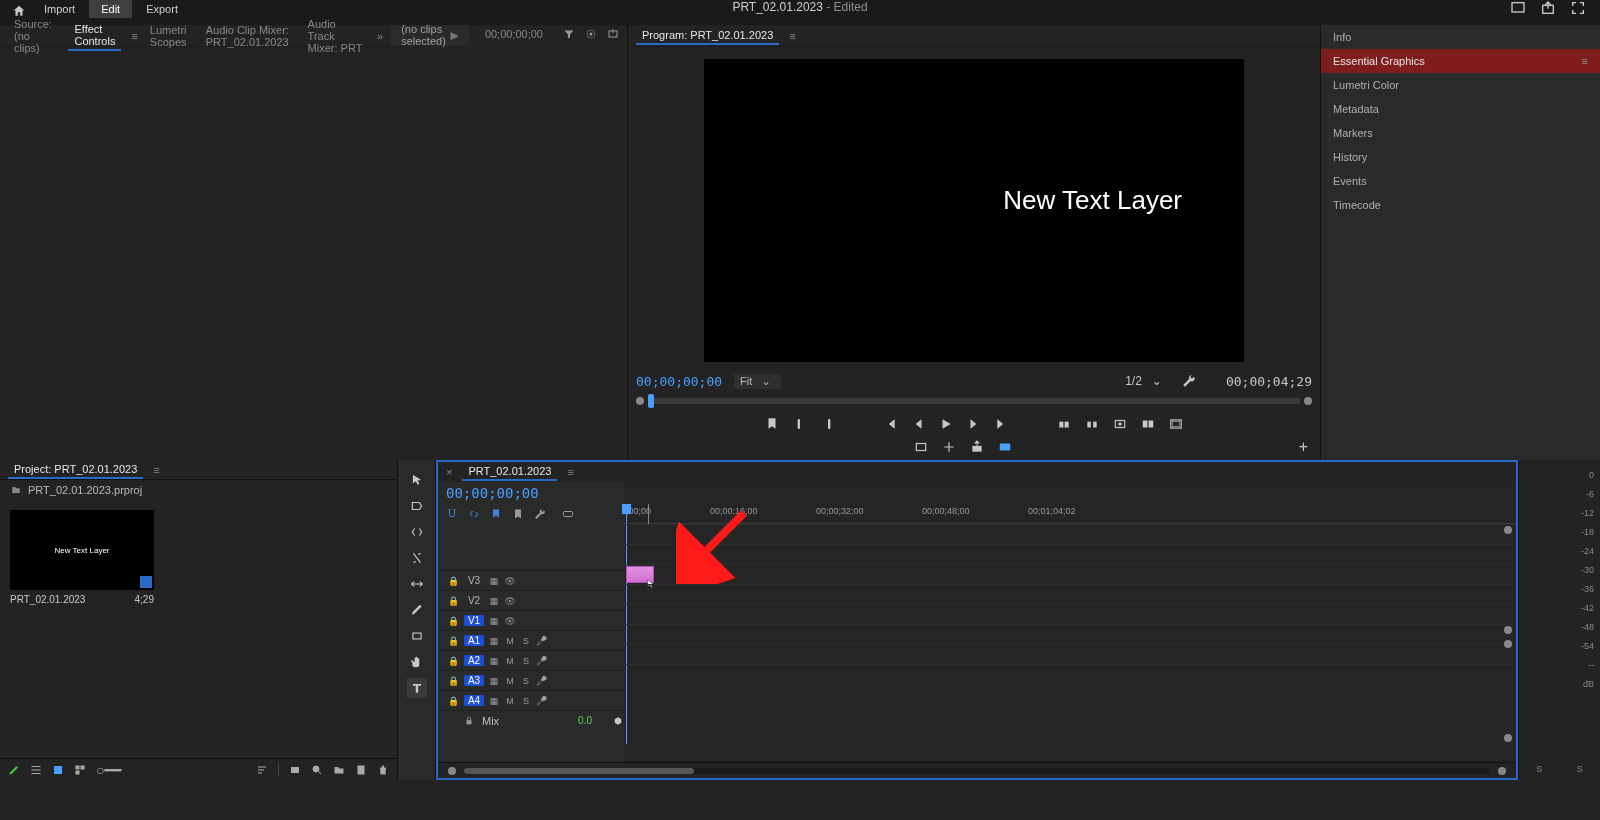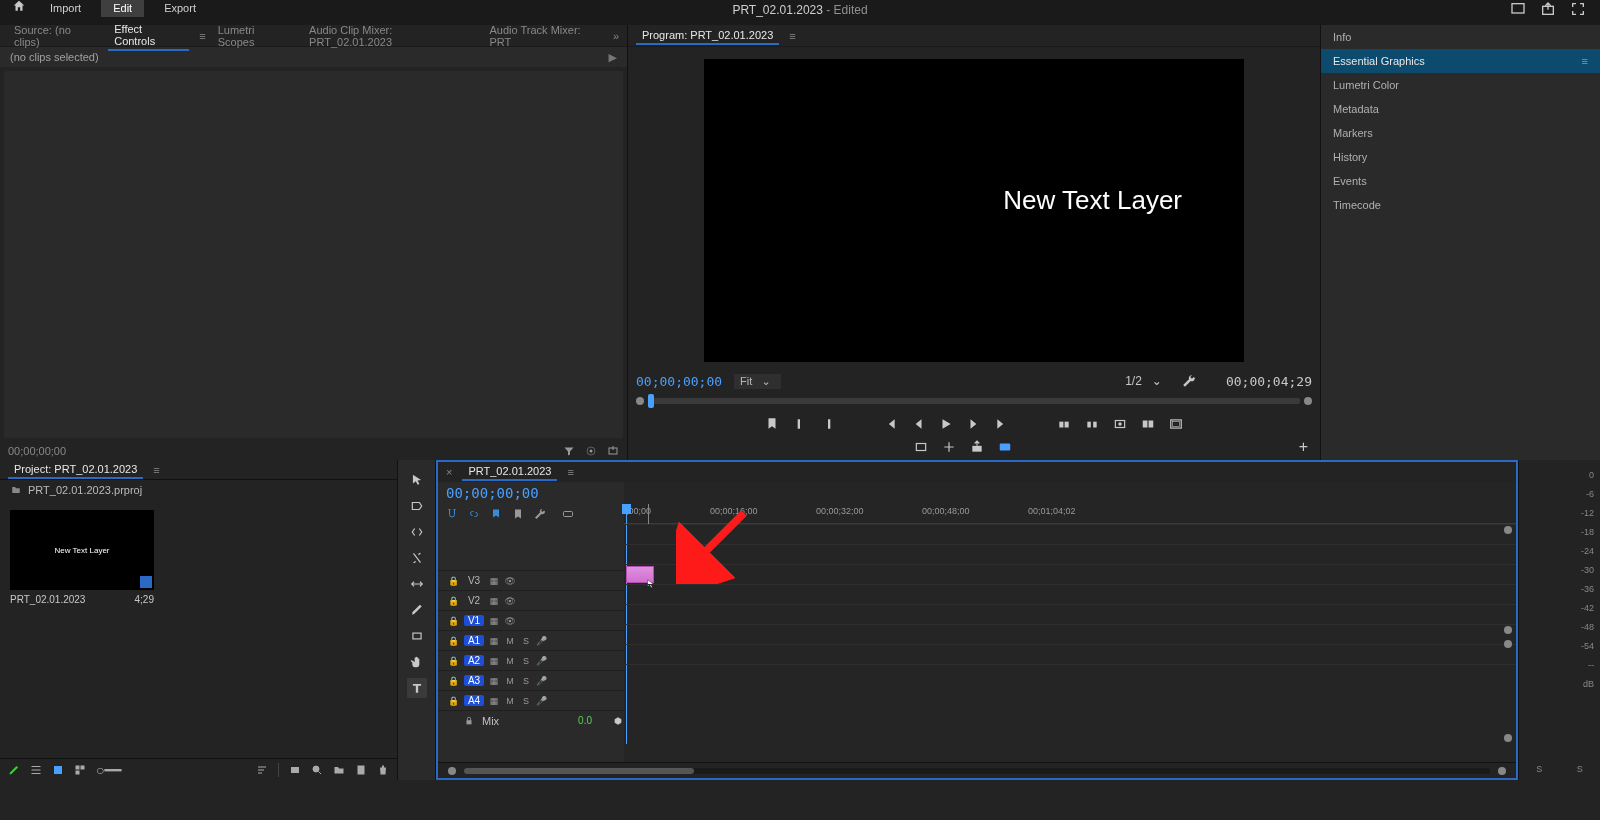--- a/index.html
+++ b/index.html
@@ -12,42 +12,42 @@
   height: 820px;
   overflow: hidden;
   position: relative;
 }
 
 
 .top-bar {
   height: 25px;
   background: #1a1a1a;
   display: flex;
-  align-items: flex-end;
-  padding: 8px 8px;
-  gap: 8px;
+  align-items: flex-start;
+  padding: 0 8px;
+  gap: 2px;
 }
 .home-ic { width: 22px; height: 22px; display: flex; align-items: center; justify-content: center; }
 .menu-item { padding: 3px 12px; cursor: pointer; color: #d0d0d0; }
 .menu-item.active { background: #3f3f3f; color: #fff; }
 .doc-title { position: absolute; left: 50%; transform: translateX(-50%); color: #d0d0d0; font-size: 12px; }
 .doc-title .edited { color: #909090; }
 .top-right-icons { margin-left: auto; display: flex; gap: 14px; padding-right: 6px; }
 .tr-ic { width: 16px; height: 16px; }
 
 
 .tabstrip { height: 22px; background: #232323; display: flex; align-items: center; padding: 0 8px; gap: 6px; border-bottom: 1px solid #1a1a1a; font-size: 11px; }
 .tab { padding: 2px 6px; color: #888; cursor: pointer; position: relative; }
 .tab.active { color: #e8e8e8; border-bottom: 2px solid #2a69c5; }
 .tab-menu { margin-left: 4px; color: #888; }
 .tab-overflow { margin-left: auto; color: #888; }
 
 
 .columns { display: flex; height: 435px; }
-.left-col { width: 628px; border-right: 1px solid #111; display: flex; flex-direction: column; }
+.left-col { width: 628px; border-right: 1px solid #111; display: flex; flex-direction: row; }
 .mid-col { flex: 1; display: flex; flex-direction: column; }
 .right-col { width: 280px; border-left: 1px solid #111; background: #2a2a2a; }
 
 .noclip-bar { height: 20px; padding: 4px 10px; color: #a0a0a0; background: #2a2a2a; display: flex; align-items: center; }
 .noclip-bar .arrow { margin-left: auto; color: #777; }
 .left-body { flex: 1; background: #2a2a2a; margin: 4px; border-radius: 2px; }
 .left-foot { height: 18px; padding: 2px 8px; color: #888; background: #232323; display: flex; align-items: center; gap: 10px; }
 .left-foot .spacer { flex: 1; }
 
 
@@ -68,21 +68,21 @@
 .scrub-head { position: absolute; left: 0; top: -4px; width: 6px; height: 14px; background: #4aa0ff; border-radius: 2px; }
 .scrub-cap { width: 8px; height: 8px; background: #888; border-radius: 50%; margin-left: 4px; }
 
 .transport { height: 24px; display: flex; align-items: center; justify-content: center; gap: 14px; margin-top: 2px; }
 .t-ic { width: 14px; height: 14px; fill: #c8c8c8; display: block; }
 .transport2 { height: 22px; display: flex; align-items: center; gap: 14px; padding-left: 280px; }
 .plus-btn { margin-left: auto; margin-right: 6px; color: #c8c8c8; font-size: 16px; }
 
 
 .r-item { padding: 6px 12px; color: #b0b0b0; cursor: pointer; display: flex; align-items: center; }
-.r-item.active { background: #0c4a6e; color: #e8e8e8; }
+.r-item.active { background: #7f1d1d; color: #e8e8e8; }
 .r-item .burger { margin-left: auto; color: #999; }
 
 
 .lower { display: flex; height: 320px; }
 .proj-col { width: 398px; border-right: 1px solid #111; display: flex; flex-direction: column; }
 .tool-col { width: 38px; background: #2a2a2a; border-right: 1px solid #111; display: flex; flex-direction: column; align-items: center; padding-top: 10px; gap: 6px; }
 .tl-col { flex: 1; display: flex; flex-direction: column; border: 2px solid #2a69c5; }
 .meter-col { width: 82px; background: #232323; border-left: 1px solid #111; position: relative; padding-top: 6px; }
 
 .proj-head { height: 20px; display: flex; align-items: center; padding: 0 8px; gap: 6px; color: #c8c8c8; border-bottom: 1px solid #111; }

